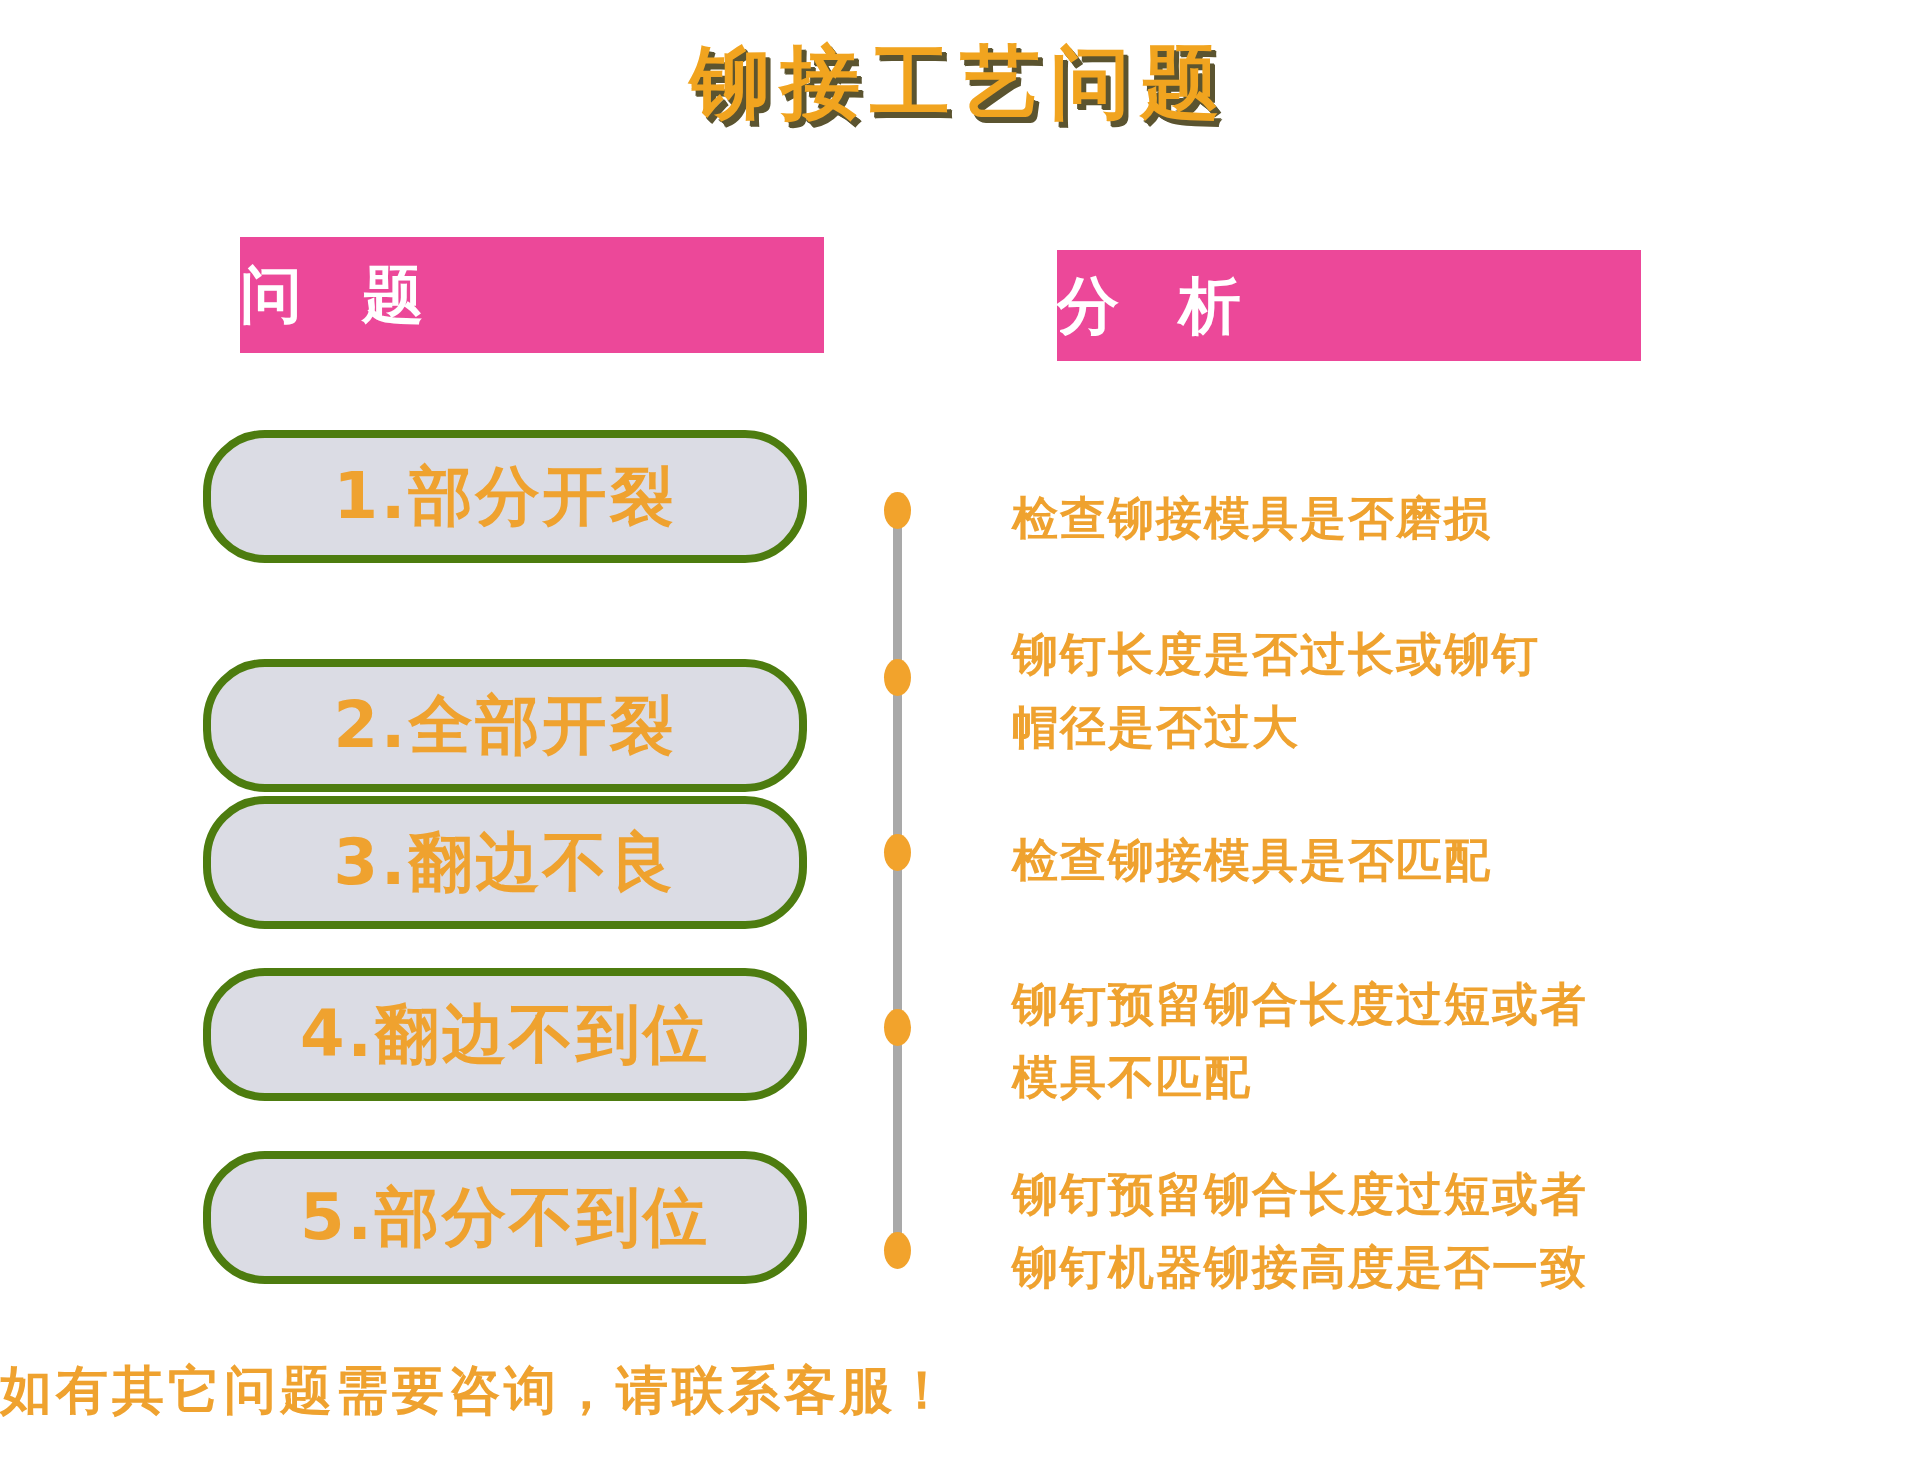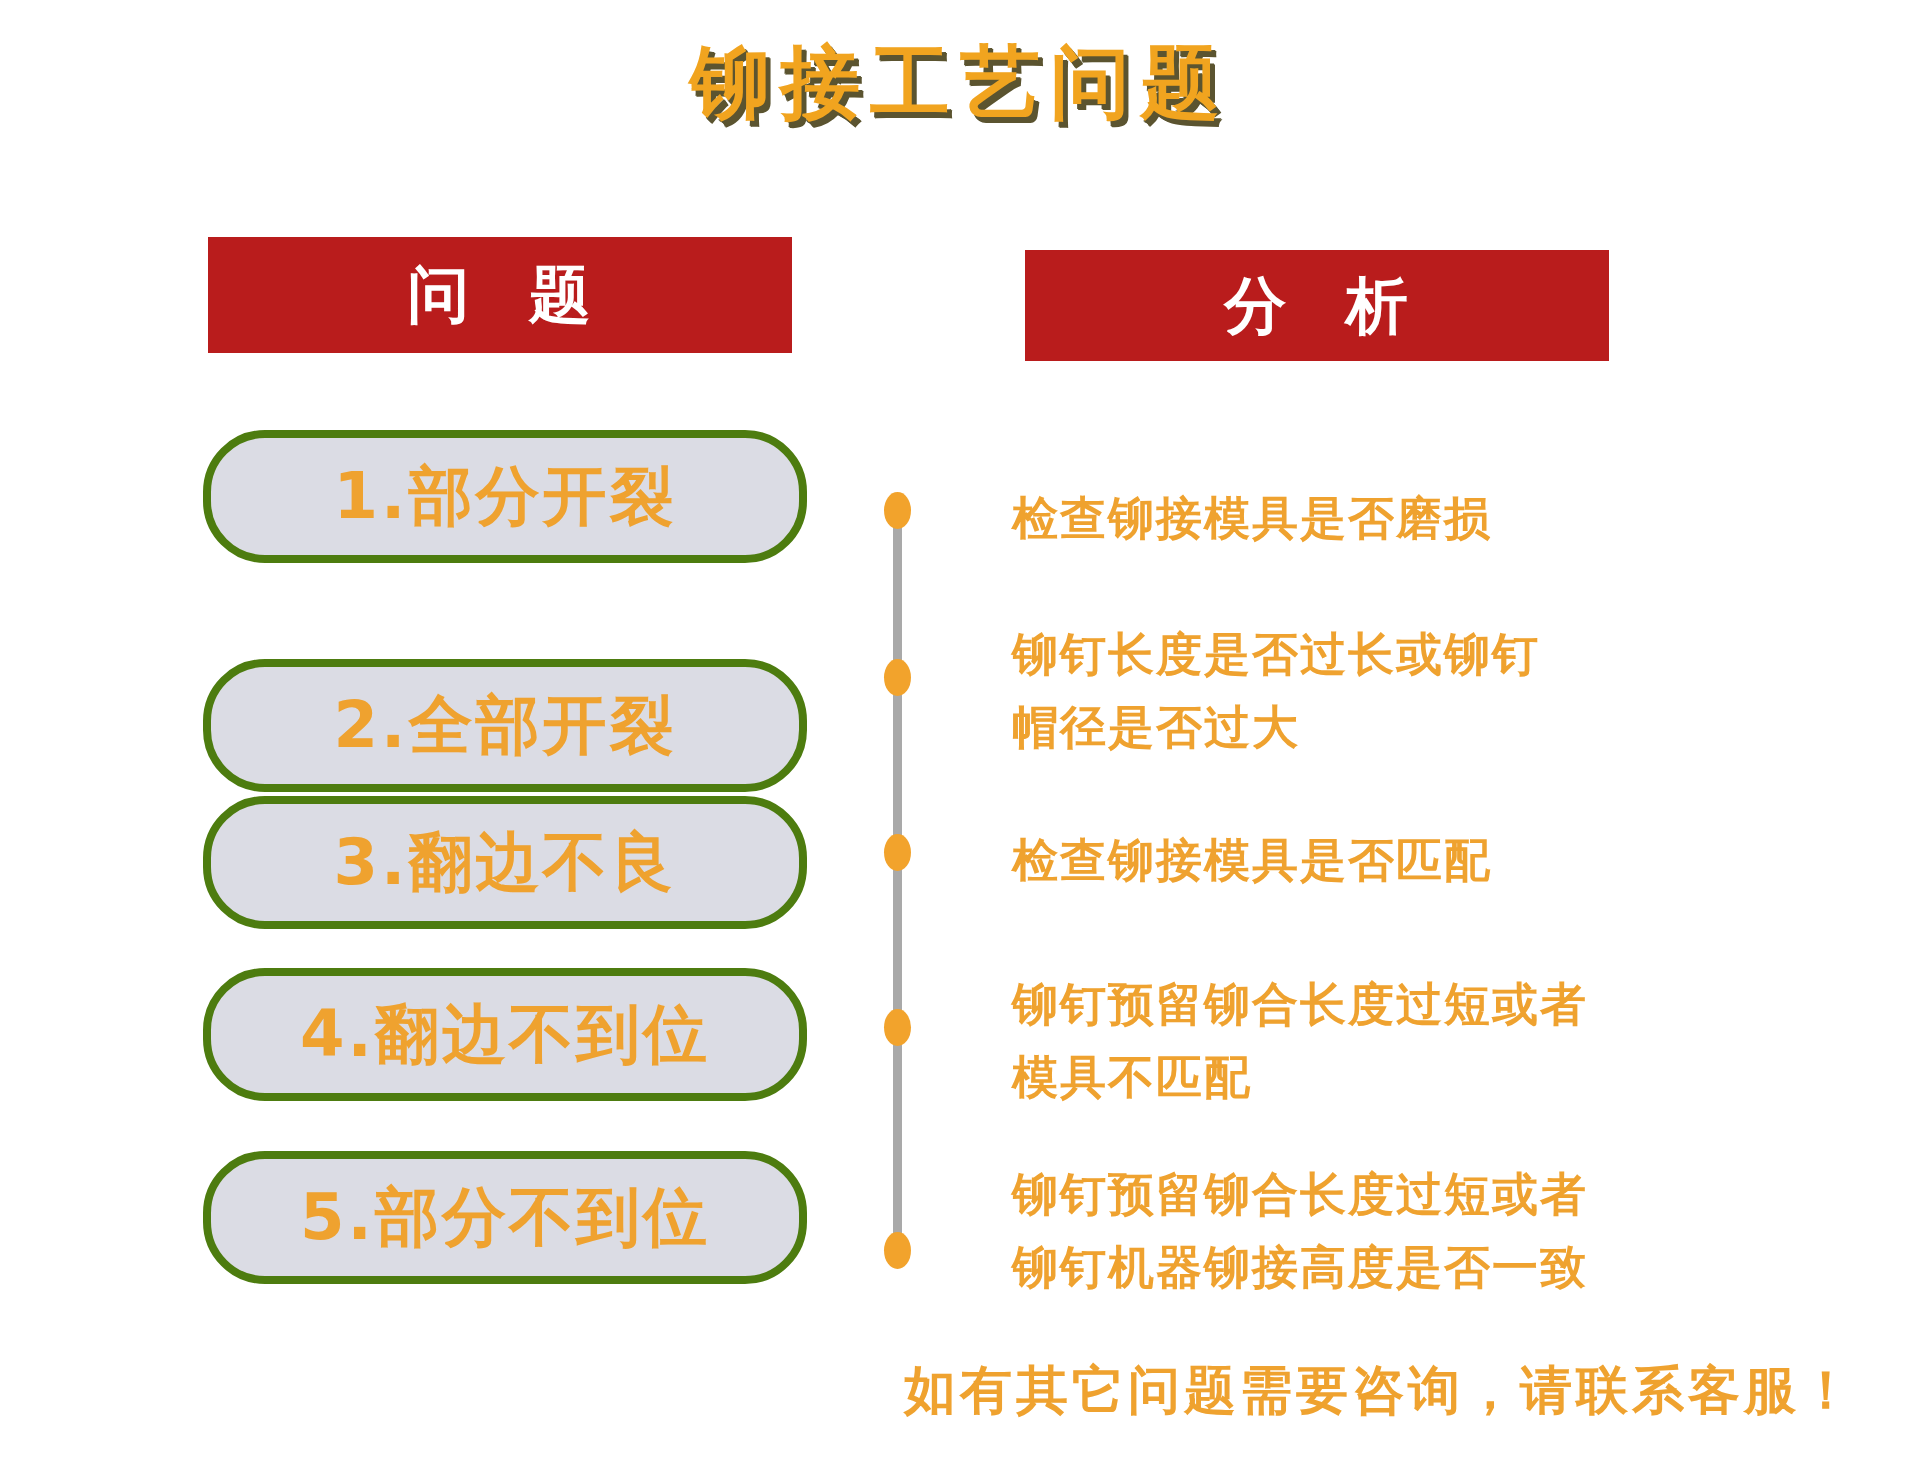--- a/index.html
+++ b/index.html
@@ -8,23 +8,23 @@
 
   .title{
     position:absolute;left:0;top:28px;width:1916px;
     text-align:center;font-size:80px;font-weight:bold;
     color:#F1A41F;letter-spacing:10px;
     text-shadow:4px 5px 0 #5B5430,5px 6px 0 #5B5430;
     margin:2px;
   }
 
   .col-header{
-    position:absolute;display:flex;align-items:center;justify-content:center;
-    background:#b91c1c;color:#ffffff;font-weight:bold;font-size:62px;
-    word-spacing:0.55em;letter-spacing:2px;
+    position:absolute;display:flex;align-items:center;justify-content:flex-start;
+    background:#ec4899;color:#ffffff;font-weight:bold;font-size:62px;
+    word-spacing:0.55em;letter-spacing:2px;margin-left:32px;
   }
   .col-header.problem{left:208px;top:237px;width:584px;height:116px;}
   .col-header.analysis{left:1025px;top:250px;width:584px;height:111px;}
 
   .pill{
     position:absolute;left:203px;width:604px;height:133px;
     background:#DBDCE4;border:8px solid #4d7c0f;border-radius:62px;
     display:flex;align-items:center;justify-content:center;
     color:#EFA22F;font-weight:bold;font-size:64px;letter-spacing:3px;
     box-sizing:border-box;
@@ -55,21 +55,21 @@
     letter-spacing:2px;
   }
   .analysis-item.a1{top:482px;}
   .analysis-item.a2{top:618px;}
   .analysis-item.a3{top:824px;}
   .analysis-item.a4{top:968px;}
   .analysis-item.a5{top:1158px;}
 
   .footer{
     position:absolute;left:0;top:1356px;width:1856px;
-    text-align:right;color:#EFA22F;font-weight:bold;
+    text-align:left;color:#EFA22F;font-weight:bold;
     font-size:52px;letter-spacing:4px;
   }
 </style>
 </head>
 <body>
 
 <div class="canvas">
 
   <h1 class="title">铆接工艺问题</h1>
 

